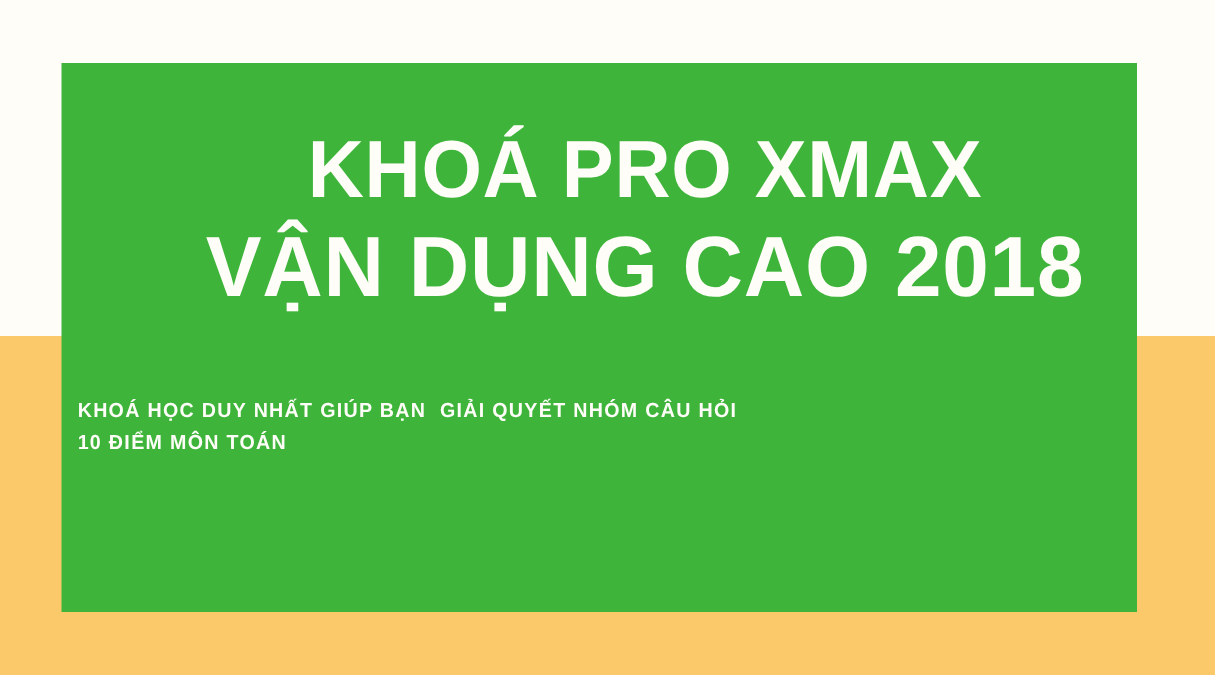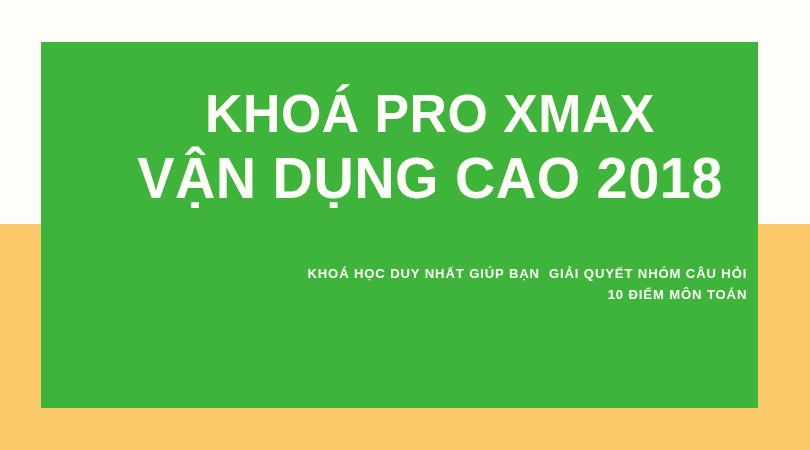--- a/index.html
+++ b/index.html
@@ -68,21 +68,21 @@
   #headline-line-2 {
     font-size: 57px;
     transform: scaleX(0.98);
   }
 
   #subtitle-block {
     position: absolute;
     left: 0;
     top: 222px;
     width: 717px;
-    text-align: right;
+    text-align: left;
   }
 
   .subtitle-line {
     color: #fefdf8;
     font-family: "Liberation Sans", sans-serif;
     font-weight: bold;
     font-size: 13.5px;
     letter-spacing: 0.9px;
     line-height: 1.55;
     white-space: pre;

